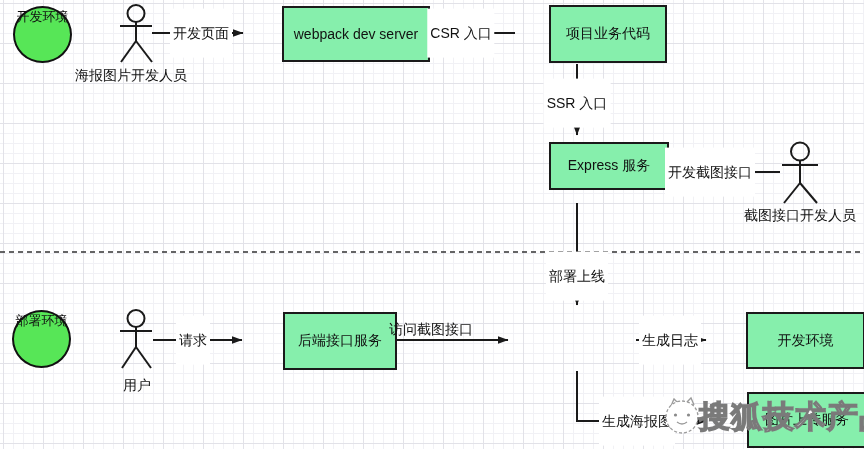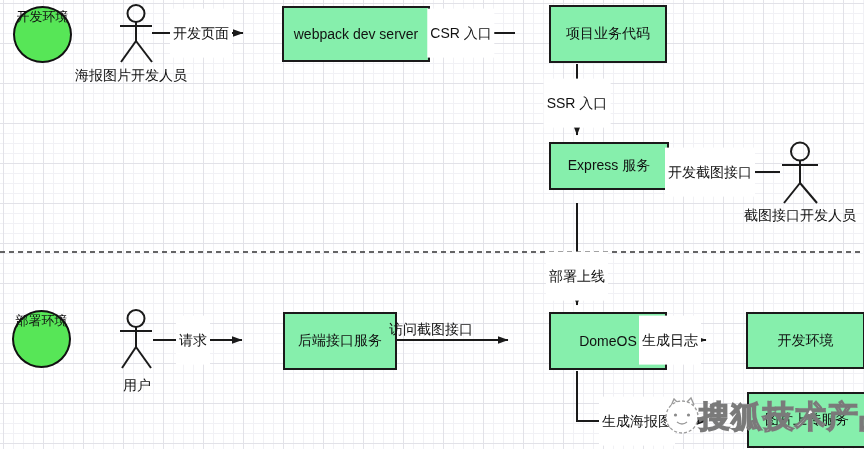--- a/index.html
+++ b/index.html
@@ -146,23 +146,20 @@
   </div>
   <div class="node" style="left:517px;top:5px;width:118px;height:58px;">
     <span>项目业务代码</span>
   </div>
   <div class="node" style="left:517px;top:142px;width:120px;height:48px;">
     <span>Express 服务</span>
   </div>
   <div class="node" style="left:251px;top:312px;width:114px;height:58px;">
     <span>后端接口服务</span>
   </div>
-  <div class="node" style="left:517px;top:312px;width:118px;height:58px;">
-    <span>DomeOS</span>
-  </div>
   <div class="node" style="left:714px;top:312px;width:119px;height:57px;">
     <span>开发环境</span>
   </div>
   <div class="node" style="left:715px;top:392px;width:120px;height:56px;">
     <span>图片上传服务</span>
   </div>
 
   <div class="actor-label" style="left:131px;top:75px;">海报图片开发人员</div>
   <div class="actor-label" style="left:800px;top:215px;">截图接口开发人员</div>
   <div class="actor-label" style="left:137px;top:385px;">用户</div>

